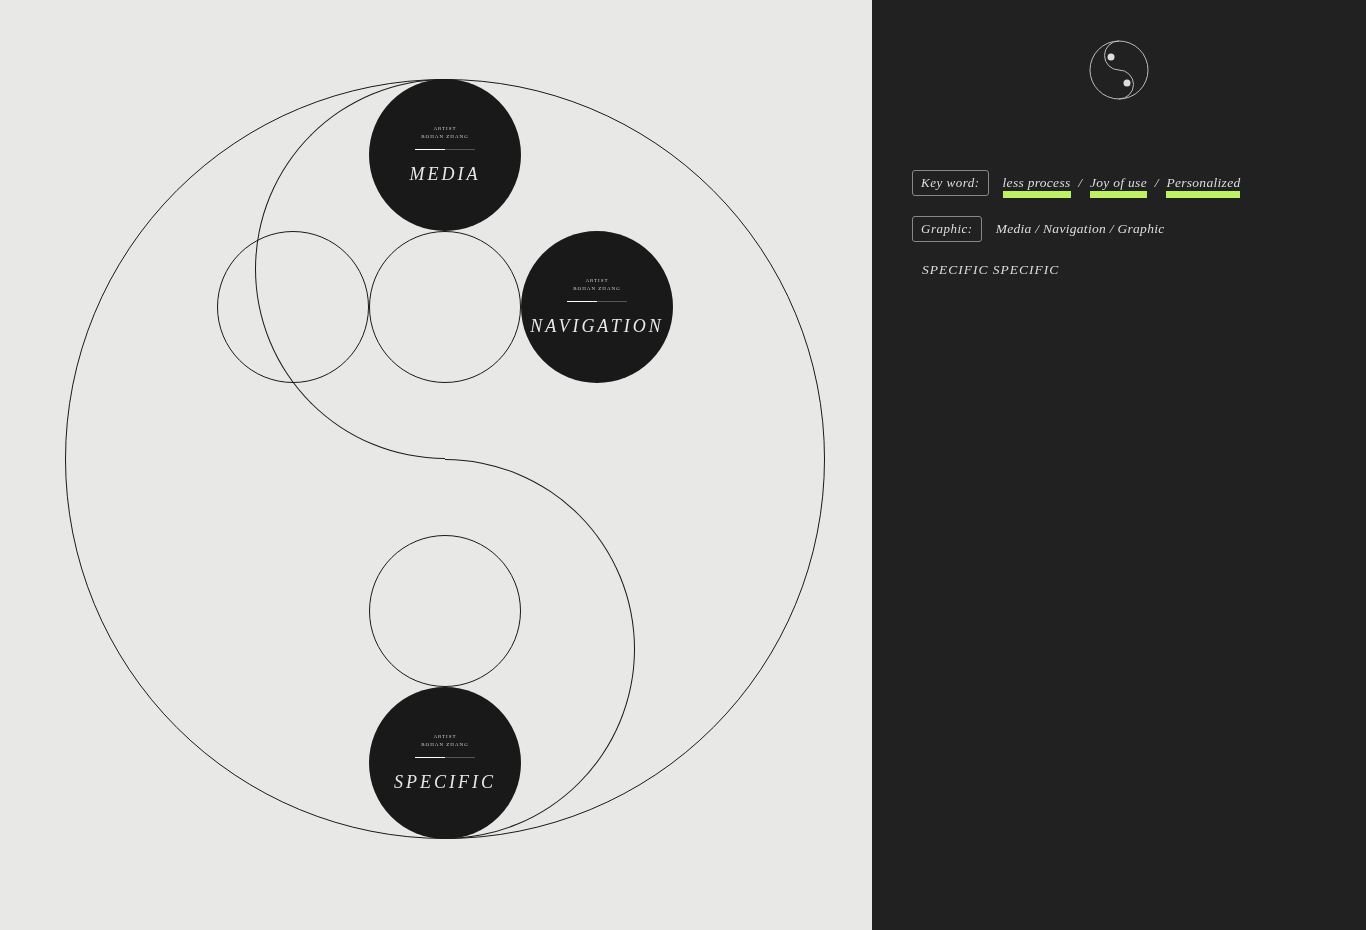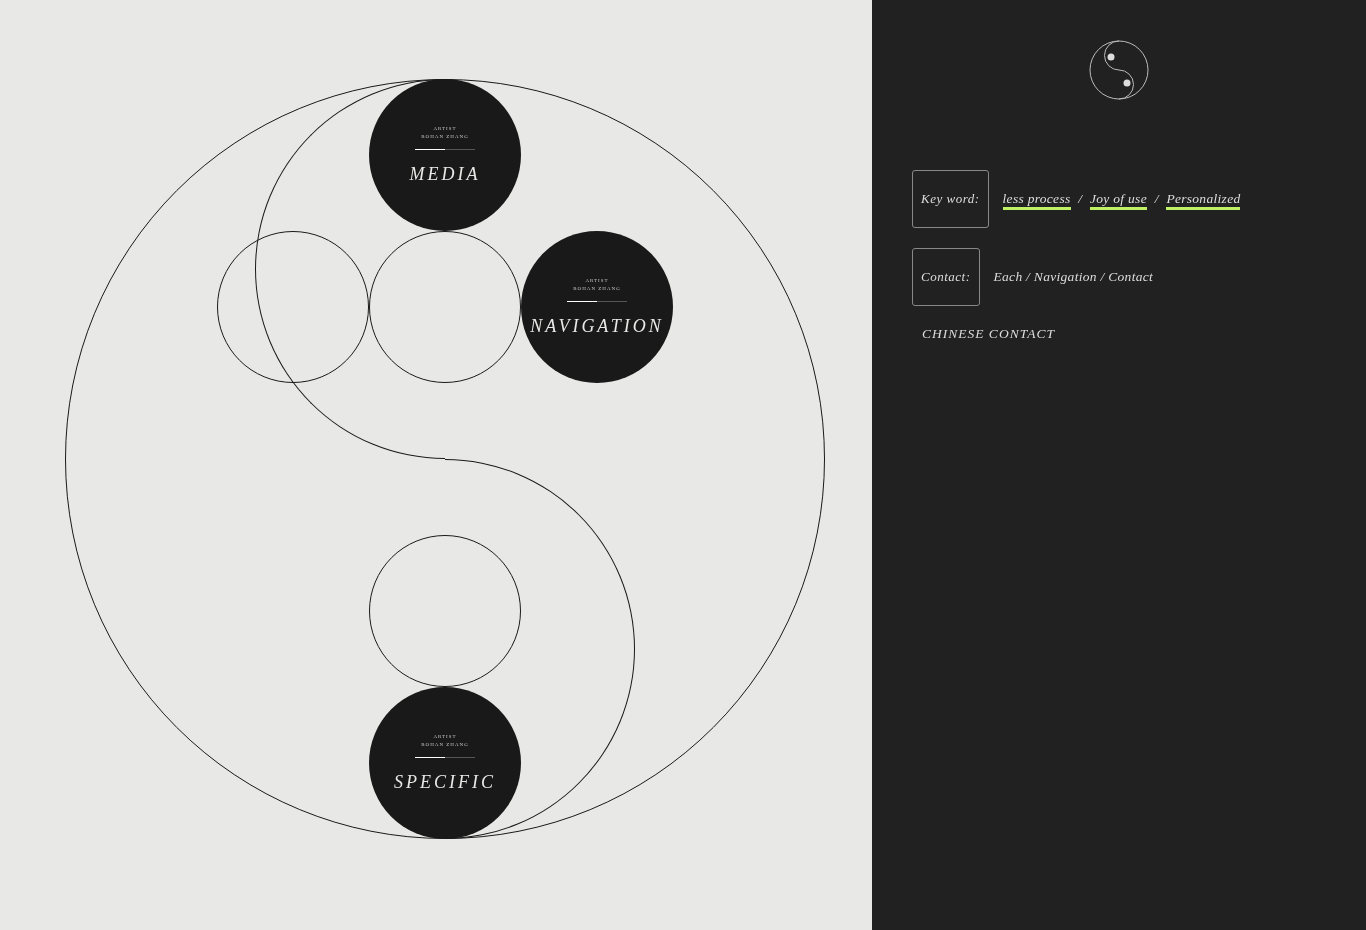--- a/index.html
+++ b/index.html
@@ -96,29 +96,29 @@
     padding: 40px 40px 0 40px;
   }
   .logo { position:absolute; left:50%; top:40px; transform:translateX(-50%); }
   .logo svg { display:block; }
 
   .info { position:absolute; left:40px; top:170px; font-style:italic; font-size:14px; }
   .row { display:flex; align-items:center; margin-bottom:20px; }
   .badge {
     border:1px solid #888;
     border-radius:3px;
-    padding:20px 8px;
+    padding:4px 8px;
     font-size:13px;
     letter-spacing:0.5px;
     color:#ddd;
     margin-right:14px;
     white-space:nowrap;
   }
   .vals { color:#ddd; font-size:13.5px; letter-spacing:0.3px; }
-  .u { border-bottom:3px solid #bef264; padding-bottom:1px; }
+  .u { border-bottom:7px solid #bef264; padding-bottom:1px; }
   .sep { margin:0 4px; }
 
   .note { margin-top:6px; margin-left:10px; font-size:13.5px; letter-spacing:0.5px; }
   .note .t1 { margin-bottom:10px; letter-spacing:1px; }
 </style>
 </head>
 <body>
 
 <div class="left">
   <div class="yy">
@@ -179,23 +179,23 @@
       <span class="vals">
         <span class="u">less process</span>
         <span class="sep">/</span>
         <span class="u">Joy of use</span>
         <span class="sep">/</span>
         <span class="u">Personalized</span>
       </span>
     </div>
 
     <div class="row">
-      <span class="badge">Contact:</span>
-      <span class="vals">Each / Navigation / Contact</span>
+      <span class="badge">Graphic:</span>
+      <span class="vals">Media / Navigation / Graphic</span>
     </div>
 
 
     <div class="note">
-      <div class="t1">CHINESE CONTACT</div>
+      <div class="t1">SPECIFIC SPECIFIC</div>
     </div>
 
   </div>
 </div>
 
 </body></html>

